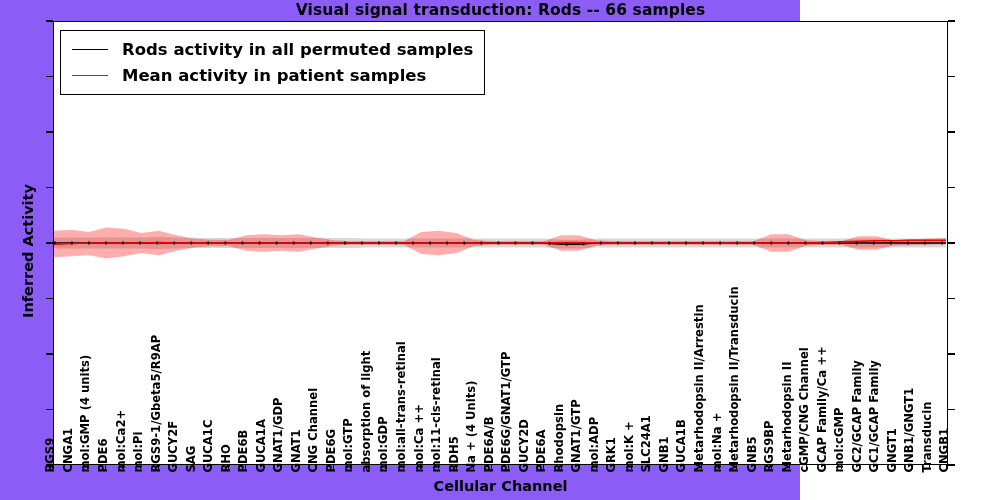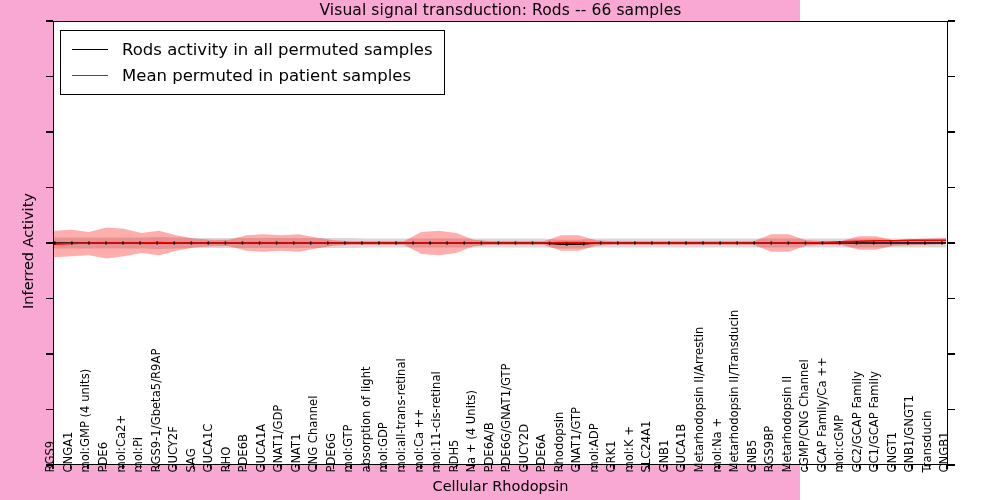--- a/index.html
+++ b/index.html
@@ -10,21 +10,22 @@
   body {
     width: 1000px;
     height: 500px;
     overflow: hidden;
     font-family: "DejaVu Sans", sans-serif;
   }
   #figure {
     position: relative;
     width: 800px;
     height: 500px;
-    background: #f9a8d4;
+    background: #8b5cf6;
+    font-weight: bold;
   }
   
   .chart-title {
     position: absolute;
     left: 53px;
     top: 1px;
     width: 895px;
     text-align: center;
     font-size: 15.5px;
     color: #000000;
@@ -289,26 +290,26 @@
       <div class="xtick-mark" style="left: 893.762px;"></div>
       <div class="xtick-label" style="left: 898.812px;">GNGT1</div>
       <div class="xtick-mark" style="left: 911.291px;"></div>
       <div class="xtick-label" style="left: 916.341px;">GNB1/GNGT1</div>
       <div class="xtick-mark" style="left: 928.821px;"></div>
       <div class="xtick-label" style="left: 933.871px;">Transducin</div>
       <div class="xtick-mark" style="left: 946.35px;"></div>
       <div class="xtick-label" style="left: 951.4px;">CNGB1</div>
     </div>
 
-  <div class="xlabel">Cellular Rhodopsin</div>
+  <div class="xlabel">Cellular Channel</div>
 
   <div class="legend">
     <div class="legend-row">
       <span class="legend-swatch" id="sw0" style="border-top-color: rgb(0, 0, 0);"></span>
       <span class="legend-text">Rods activity in all permuted samples</span>
     </div>
     <div class="legend-row">
       <span class="legend-swatch" id="sw1" style="border-top-color: rgb(255, 0, 0);"></span>
-      <span class="legend-text">Mean permuted in patient samples</span>
+      <span class="legend-text">Mean activity in patient samples</span>
     </div>
   </div>
 
 </div>
 
 </body></html>

